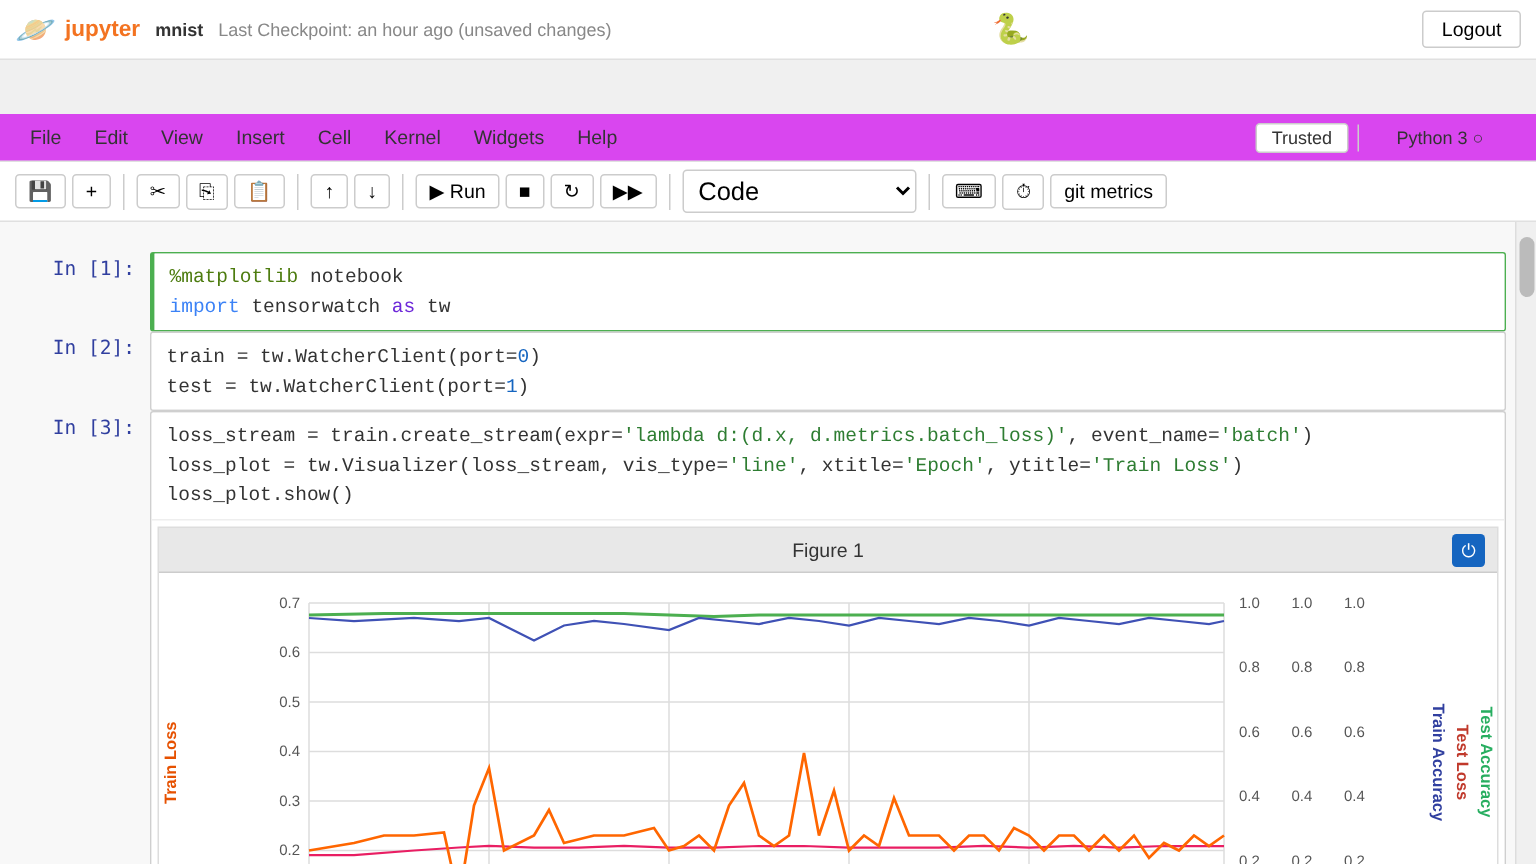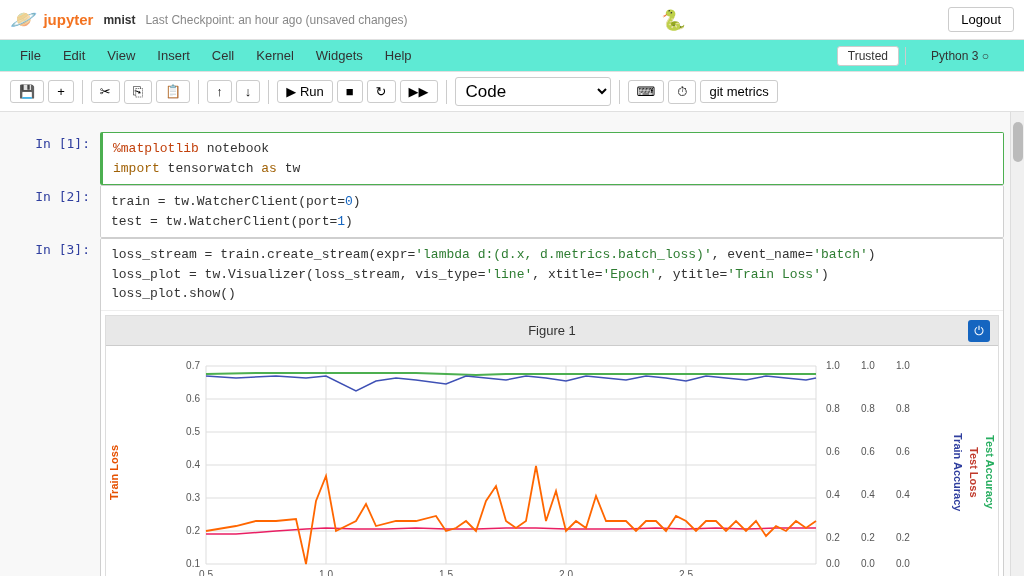--- a/index.html
+++ b/index.html
@@ -13,22 +13,22 @@
     #jupyter-logo { display: flex; align-items: center; gap: 6px; }
     #jupyter-logo .logo-icon { font-size: 22px; }
     .logout-btn {
       margin-left: auto; padding: 4px 12px; background: #fff; border: 1px solid #ccc;
       border-radius: 3px; cursor: pointer; font-size: 13px;
     }
     .python-icon { font-size: 20px; margin-right: 8px; }
 
     
     #menubar {
-      display: flex; align-items: center; background: #5eead4; border-bottom: 1px solid #e0e0e0;
-      padding: 2px 10px; height: 32px; gap: 2px;
+      display: flex; align-items: center; background: #d946ef; border-bottom: 1px solid #e0e0e0;
+      padding: 2px 10px; height: 32px; gap: 2px; margin-top: 36px;
     }
     .menu-item {
       padding: 3px 10px; cursor: pointer; border-radius: 3px; font-size: 13px;
     }
     .trusted-badge {
       margin-left: auto; padding: 2px 10px; border: 1px solid #ccc;
       border-radius: 3px; font-size: 12px; background: #fff;
     }
     .kernel-info {
       padding: 2px 25px; border-left: 1px solid #ccc; font-size: 12px; margin-left: 4px;
@@ -65,21 +65,21 @@
     .cell-content {
       flex: 1; border: 1px solid #cfcfcf; background: #fff;
       border-radius: 2px; overflow: hidden;
     }
     .cell-content.active { border-color: #4CAF50; border-left: 3px solid #4CAF50; }
     .code-area {
       background: #fff; padding: 6px 10px;
       font-family: 'Courier New', monospace; font-size: 13px; line-height: 1.5;
       white-space: pre; color: #333;
     }
-    .kw-purple { color: #c2410c; }
+    .kw-purple { color: #4d7c0f; }
     .kw-blue { color: #1565C0; }
     .str-green { color: #2E7D32; }
 
     
     .output-area {
       background: #fff; border-top: 1px solid #eee; padding: 4px;
     }
 
     
     .figure-container {
@@ -188,21 +188,21 @@
   <button class="toolbar-btn">git metrics</button>
 </div>
 
 <div class="notebook-wrapper">
 <div id="notebook">
 
   <div class="cell-wrapper">
     <div class="cell-prompt">In [1]:</div>
     <div class="cell-content active">
       <div class="code-area"><span class="kw-purple">%matplotlib</span> notebook
-<span style="color:#a16207">import</span> tensorwatch <span style="color:#a16207">as</span> tw</div>
+<span style="color:#3b82f6">import</span> tensorwatch <span style="color:#6d28d9">as</span> tw</div>
     </div>
   </div>
 
   <div class="cell-wrapper">
     <div class="cell-prompt">In [2]:</div>
     <div class="cell-content">
       <div class="code-area">train = tw.WatcherClient(port=<span class="kw-blue">0</span>)
 test = tw.WatcherClient(port=<span class="kw-blue">1</span>)</div>
     </div>
   </div>

